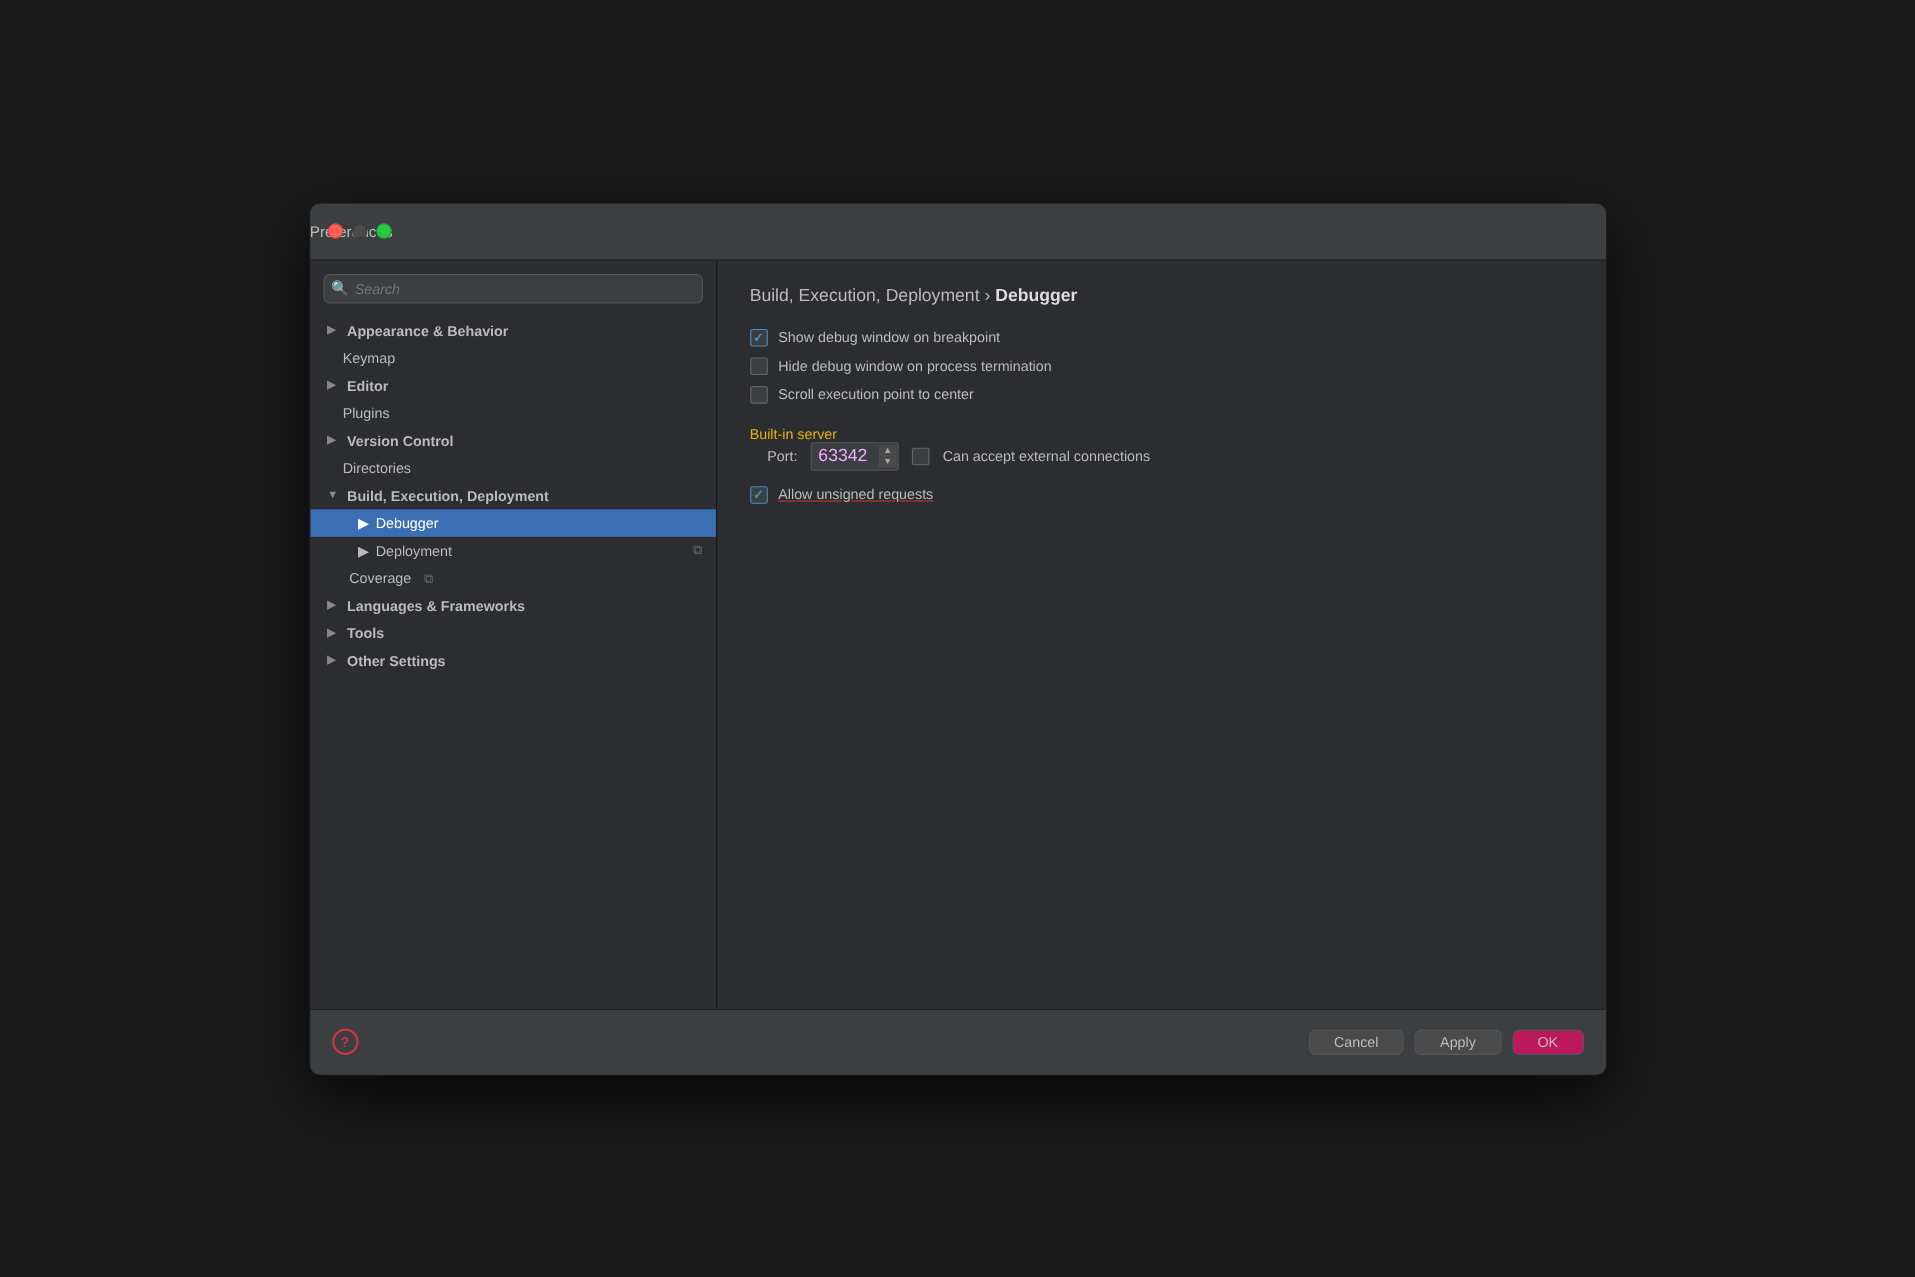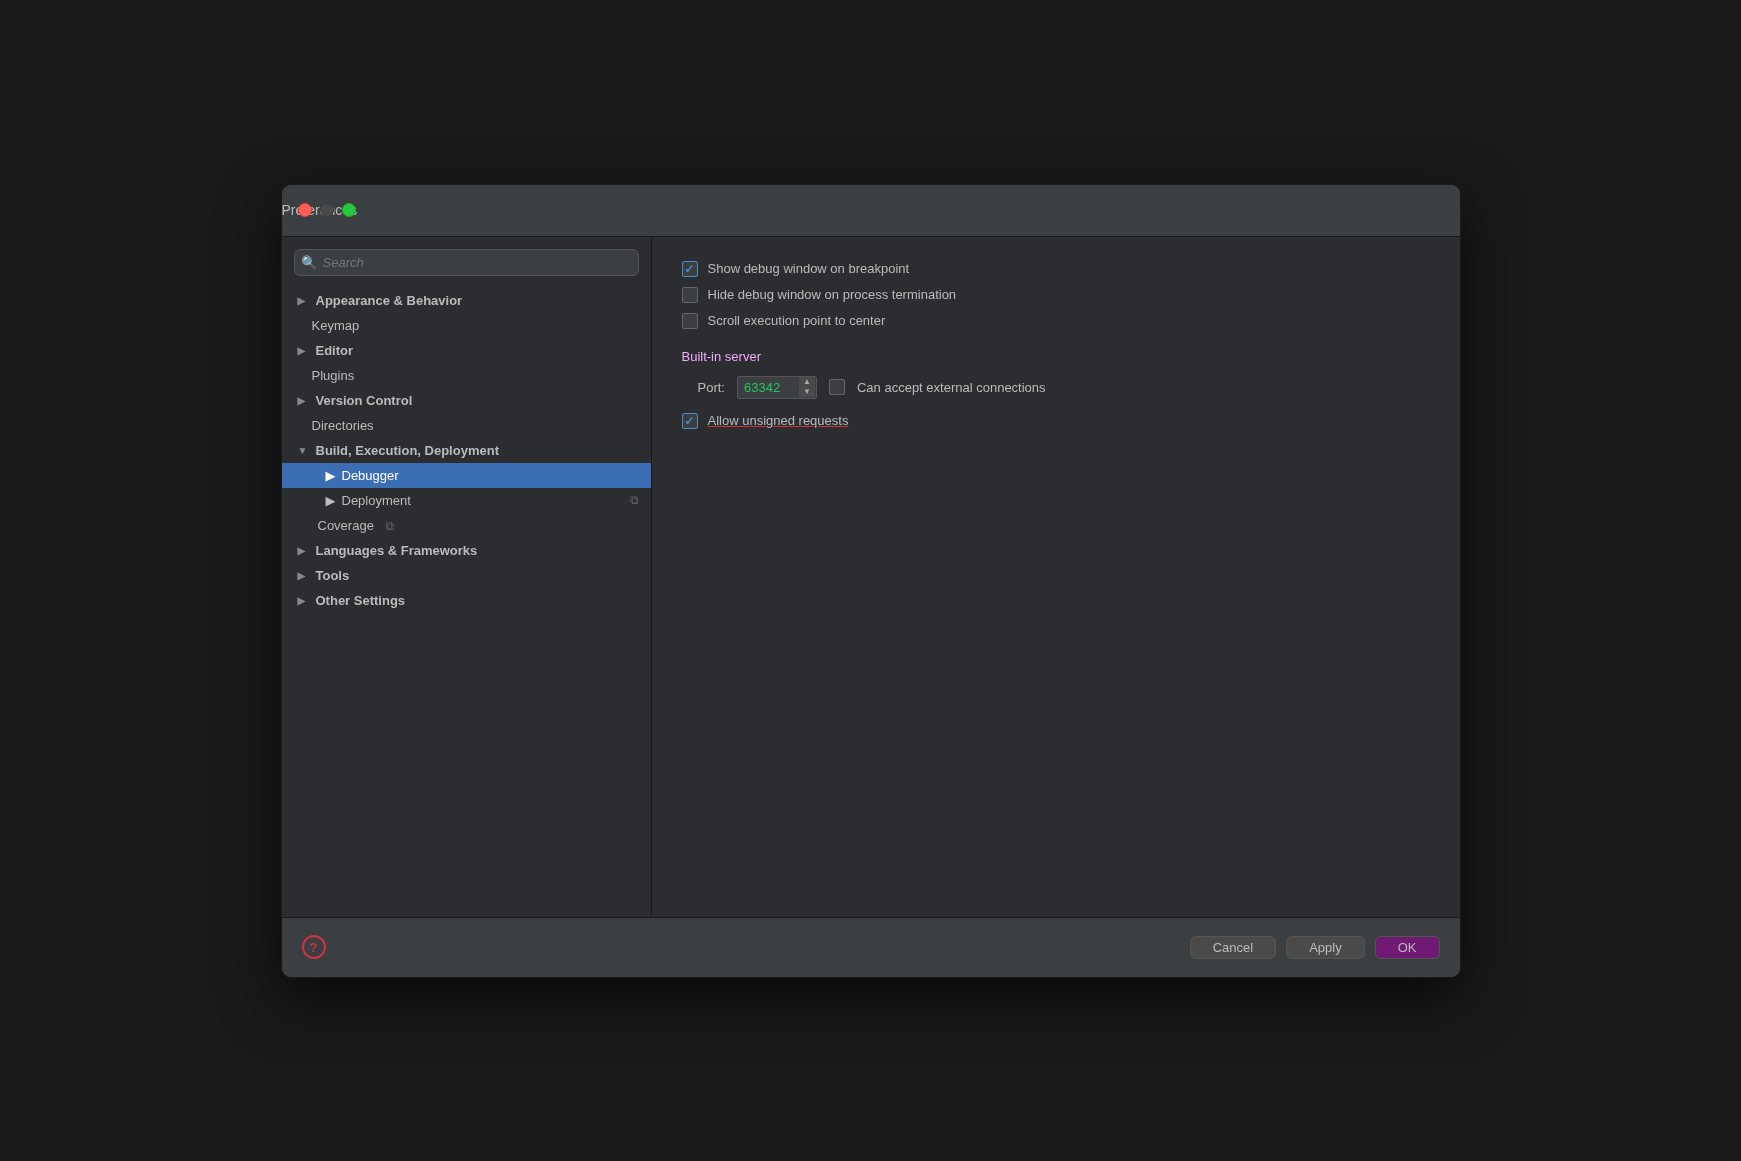--- a/index.html
+++ b/index.html
@@ -167,44 +167,44 @@
       border-color: #4a8bc4;
     }
     .checkbox-custom.checked::after {
       content: '✓';
       color: #4a8bc4;
       font-size: 12px;
       font-weight: bold;
     }
     .section-label {
       font-size: 13px;
-      color: #f0abfc;
-      margin-bottom: 12px;
+      color: #eab308;
+      margin-bottom: 0;
     }
     .port-row {
       display: flex;
       align-items: center;
       gap: 12px;
       margin-bottom: 14px;
       font-size: 13px;
       margin-left: 16px;
     }
     .port-label {
       color: #bbbbbb;
     }
     .port-input-wrap {
       position: relative;
       display: flex;
       align-items: center;
     }
     .port-input {
       background: #3c3f41;
       border: 1px solid #555;
-      color: #22c55e;
-      font-size: 13px;
+      color: #f0abfc;
+      font-size: 16px;
       padding: 3px 22px 3px 6px;
       width: 80px;
       border-radius: 2px;
       outline: none;
     }
     .port-spinners {
       position: absolute;
       right: 2px;
       display: flex;
       flex-direction: column;
@@ -259,21 +259,21 @@
     .btn {
       padding: 3px 22px;
       border-radius: 6px;
       font-size: 13px;
       cursor: pointer;
       border: 1px solid #555;
       background: #4a4a4a;
       color: #bbbbbb;
     }
     .btn-primary {
-      background: #701a75;
+      background: #be185d;
       color: #bbbbbb;
     }
   </style>
 </head>
 <body>
 
 <div class="window">
 
   <div class="titlebar">
     <div class="traffic-lights">
@@ -350,20 +350,23 @@
       </div>
 
       <div class="nav-item expandable">
         <span class="arrow">▶</span>
         <span>Other Settings</span>
       </div>
     </div>
 
     <div class="main-content">
 
+      <div class="breadcrumb">
+        <span>Build, Execution, Deployment › </span><strong>Debugger</strong>
+      </div>
 
       <div class="settings-group">
         <div class="checkbox-row">
           <div class="checkbox-custom checked"></div>
           <span>Show debug window on breakpoint</span>
         </div>
         <div class="checkbox-row">
           <div class="checkbox-custom"></div>
           <span>Hide debug window on process termination</span>
         </div>

